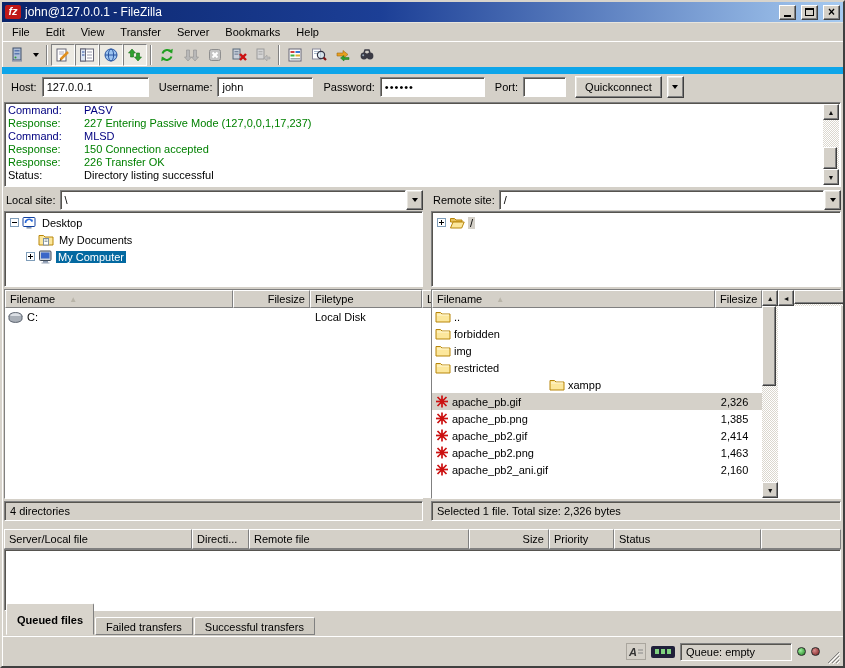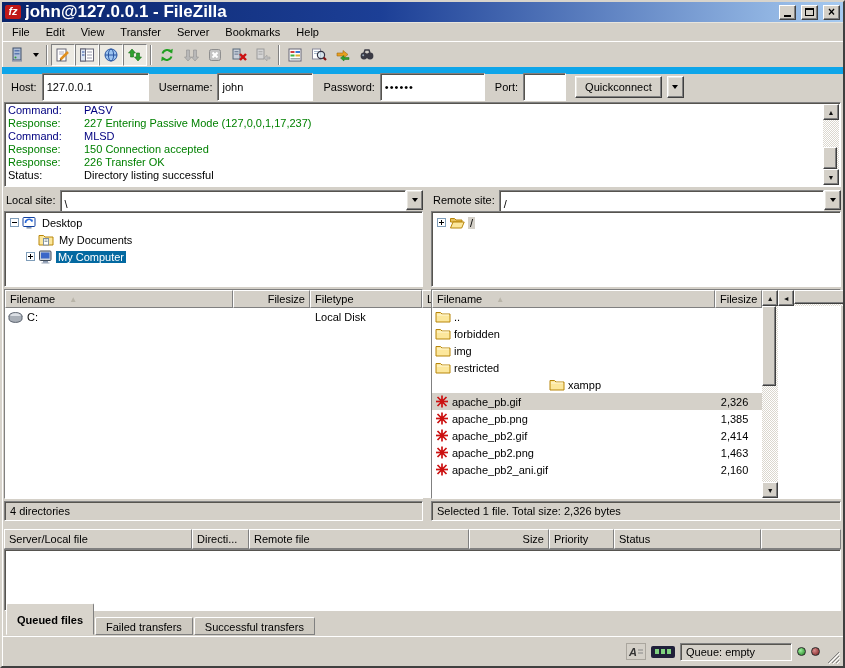--- a/index.html
+++ b/index.html
@@ -6,41 +6,41 @@
   *{box-sizing:border-box;}
   .win{width:845px;height:668px;margin:0;background:#d4d0c8;border:2px solid;
        border-color:#d8d4cc #404040 #404040 #d8d4cc;box-shadow:inset 1px 1px 0 #fff;
        display:flex;flex-direction:column;font-family:"Liberation Sans",sans-serif;
        font-size:11px;color:#000;position:relative;overflow:hidden;}
   
   .titlebar{height:20px;flex:none;background:linear-gradient(90deg,#0a246a 0%,#1c3f96 45%,#a6caf0 100%);
        display:flex;align-items:center;padding:0 3px;gap:4px;}
   .fzicon{width:16px;height:14px;background:#c01818;color:#fff;font-weight:bold;font-style:italic;
        font-size:11px;line-height:13px;text-align:center;border-radius:2px;flex:none;}
-  .wtitle{color:#fff;font-weight:bold;font-size:17px;flex:1;white-space:nowrap;overflow:hidden;}
+  .wtitle{color:#fff;font-weight:normal;font-size:12px;flex:1;white-space:nowrap;overflow:hidden;}
   .winbtn{width:17px;height:15px;flex:none;background:#d4d0c8;border:1px solid;
        border-color:#fff #404040 #404040 #fff;box-shadow:inset -1px -1px 0 #808080;
        display:flex;align-items:center;justify-content:center;margin-left:1px;}
   .glyph-min{width:7px;height:2px;background:#000;margin-top:7px;}
   .glyph-max{width:9px;height:8px;border:1px solid #000;border-top:2px solid #000;}
   .glyph-close{font-size:12px;font-weight:bold;line-height:10px;}
   
   .menubar{height:19px;flex:none;display:flex;align-items:center;padding-left:2px;border-top:1px solid #e8e5de;}
   .menuitem{padding:2px 8px;}
   
   .toolbar{height:26px;flex:none;display:flex;align-items:center;padding:1px 3px;border-top:1px solid #fff;}
   .tbtn{width:24px;height:22px;display:flex;align-items:center;justify-content:center;flex:none;border:1px solid transparent;}
   .tbtn.pressed{border-color:#808080 #fff #fff #808080;background:#eceae3;}
   .tbtn.narrow{width:14px;}
   .tsep{width:0;height:20px;border-left:1px solid #808080;border-right:1px solid #fff;margin:0 3px;flex:none;}
   .dd-arrow{width:0;height:0;border-left:3px solid transparent;border-right:3px solid transparent;border-top:4px solid #000;}
   
   .qcbar{height:33px;flex:none;display:flex;align-items:center;padding:0 4px;gap:5px;border-top:7px solid #0ea5e9;}
   .sunken{border:1px solid;border-color:#808080 #fff #fff #808080;box-shadow:inset 1px 1px 0 #56544f;}
-  .field{background:#fff;height:28px;display:flex;align-items:center;padding:0 4px;white-space:nowrap;overflow:hidden;}
+  .field{background:#fff;height:20px;display:flex;align-items:center;padding:0 4px;white-space:nowrap;overflow:hidden;}
   .qclbl{margin-left:5px;white-space:nowrap;}
   .raised{background:#d4d0c8;border:1px solid;border-color:#fff #404040 #404040 #fff;box-shadow:inset -1px -1px 0 #808080,inset 1px 1px 0 #e9e7e1;}
   .qcbtn{height:22px;padding:0 9px;display:flex;align-items:center;font-size:11px;}
   .qcdrop{width:17px;height:22px;display:flex;align-items:center;justify-content:center;}
   
   .logbox{height:85px;flex:none;margin:2px;background:#fff;position:relative;padding:1px 18px 1px 3px;overflow:hidden;}
   .logline{display:flex;line-height:13px;white-space:nowrap;}
   .loglabel{width:76px;flex:none;}
   .vscroll{position:absolute;top:1px;right:1px;bottom:1px;width:16px;display:flex;flex-direction:column;}
   .sbtn{width:16px;height:16px;flex:none;background:#d4d0c8;border:1px solid;border-color:#fff #404040 #404040 #fff;

